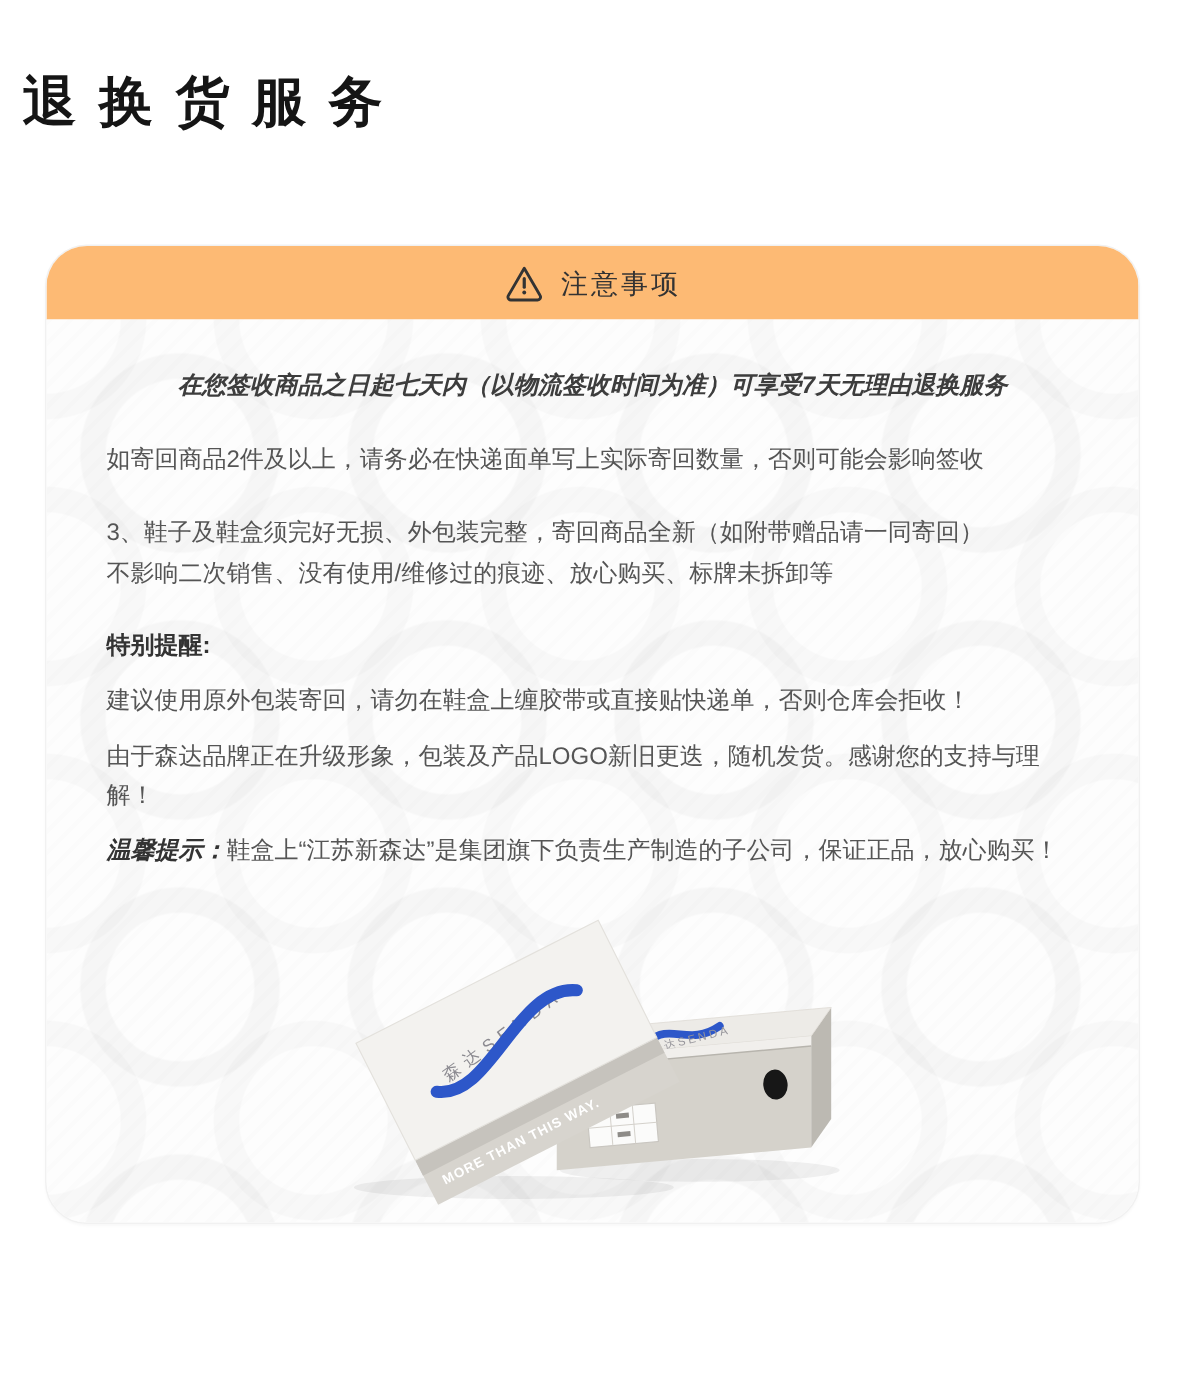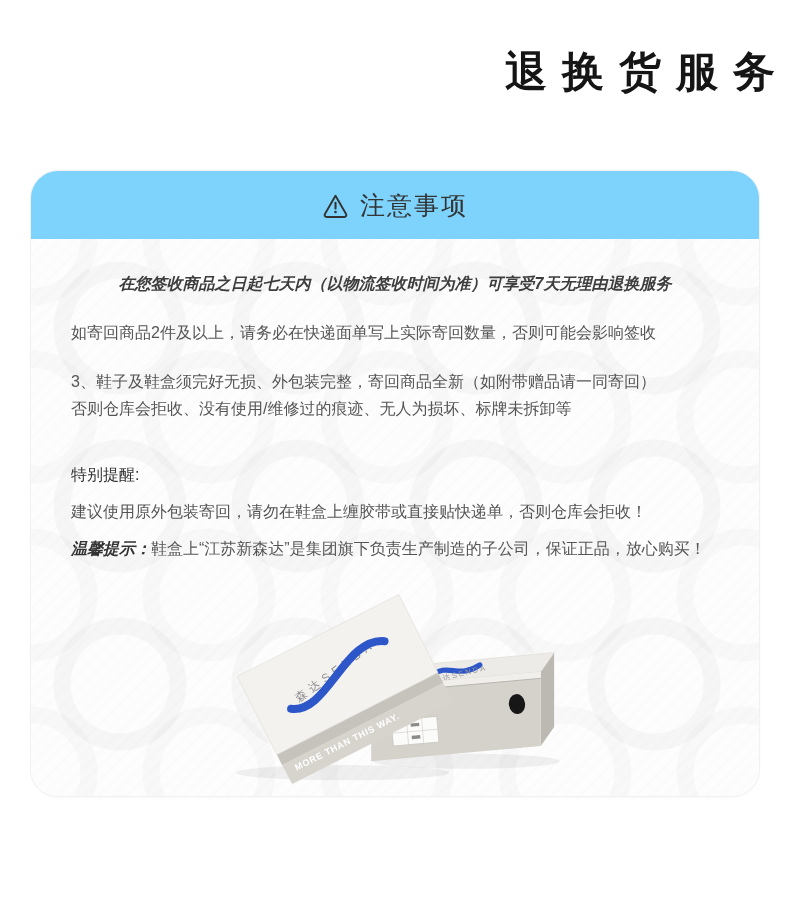--- a/index.html
+++ b/index.html
@@ -5,44 +5,44 @@
   html, body { margin: 0; padding: 0; }
   body {
     width: 790px;
     min-height: 922px;
     background: #ffffff;
     font-family: "Liberation Sans", "DejaVu Sans", sans-serif;
     -webkit-font-smoothing: antialiased;
   }
   .page-title {
     margin: 44px 0 0;
-    text-align: right;
-    font-size: 42px;
+    text-align: left;
+    font-size: 36px;
     font-weight: 600;
     color: #151515;
     letter-spacing: 15px;
     padding-left: 15px; 
   }
   .notice-panel {
     width: 728px;
     margin: 70px auto 0;
     border-radius: 28px;
     overflow: hidden;
     border: 1px solid #f1f1f1;
     box-shadow: 0 1px 2px rgba(0,0,0,0.03);
     background: #fdfdfd;
   }
   .panel-header {
-    height: 68px;
-    background: #7dd3fc;
+    height: 49px;
+    background: #fdba74;
     display: flex;
     align-items: center;
     justify-content: center;
     gap: 11px;
-    font-size: 25px;
+    font-size: 18px;
     color: #333333;
     letter-spacing: 2px;
   }
   .warning-icon { display: inline-flex; }
   .panel-body {
     padding: 32px 40px 10px;
     font-size: 16px;
     color: #555555;
     background-color: #fdfdfd;
     
@@ -57,22 +57,22 @@
     margin: 0;
     text-align: center;
     font-weight: bold;
     color: #3d3d3d;
     line-height: 26px;
     font-style: italic;
   }
   .policy-item { margin: 22px 0 0; line-height: 27px; }
   .policy-item p { margin: 0; }
   .special-label {
-    margin: 40px 0 0;
-    font-weight: normal;
+    margin: 22px 0 0;
+    font-weight: bold;
     color: #333333;
     line-height: 26px;
   }
   .reminder-line { margin: 11px 0 0; line-height: 26px; }
   .reminder-line b { color: #333333; font-style: italic; }
   .shoebox-figure {
     margin: 22px auto 0;
     width: 334px;
     display: block;
   }
@@ -101,27 +101,28 @@
     <div class="panel-body">
 
       <p class="policy-intro">在您签收商品之日起七天内（以物流签收时间为准）可享受7天无理由退换服务</p>
 
       <div class="policy-item">
         <p>如寄回商品2件及以上，请务必在快递面单写上实际寄回数量，否则可能会影响签收</p>
       </div>
 
       <div class="policy-item">
         <p>3、鞋子及鞋盒须完好无损、外包装完整，寄回商品全新（如附带赠品请一同寄回）</p>
-        <p>否则仓库会拒收、没有使用/维修过的痕迹、无人为损坏、标牌未拆卸等</p>
+        <p>不影响二次销售、没有使用/维修过的痕迹、放心购买、标牌未拆卸等</p>
       </div>
 
 
       <p class="special-label">特别提醒:</p>
 
       <p class="reminder-line">建议使用原外包装寄回，请勿在鞋盒上缠胶带或直接贴快递单，否则仓库会拒收！</p>
+      <p class="reminder-line">由于森达品牌正在升级形象，包装及产品LOGO新旧更迭，随机发货。感谢您的支持与理解！</p>
       <p class="reminder-line"><b>温馨提示：</b><span>鞋盒上“江苏新森达”是集团旗下负责生产制造的子公司，保证正品，放心购买！</span></p>
 
       <figure class="shoebox-figure" style="margin-left:auto;margin-right:auto;">
         <svg width="334" height="202" viewBox="0 0 350 212" aria-hidden="true">
 
           <ellipse cx="250" cy="186" rx="98" ry="8" fill="rgba(0,0,0,0.055)"></ellipse>
           <ellipse cx="120" cy="198" rx="112" ry="8" fill="rgba(0,0,0,0.055)"></ellipse>
 
           <g>
             <polygon points="328,92 342,72 342,150 328,170" fill="#bcb9b2"></polygon>

